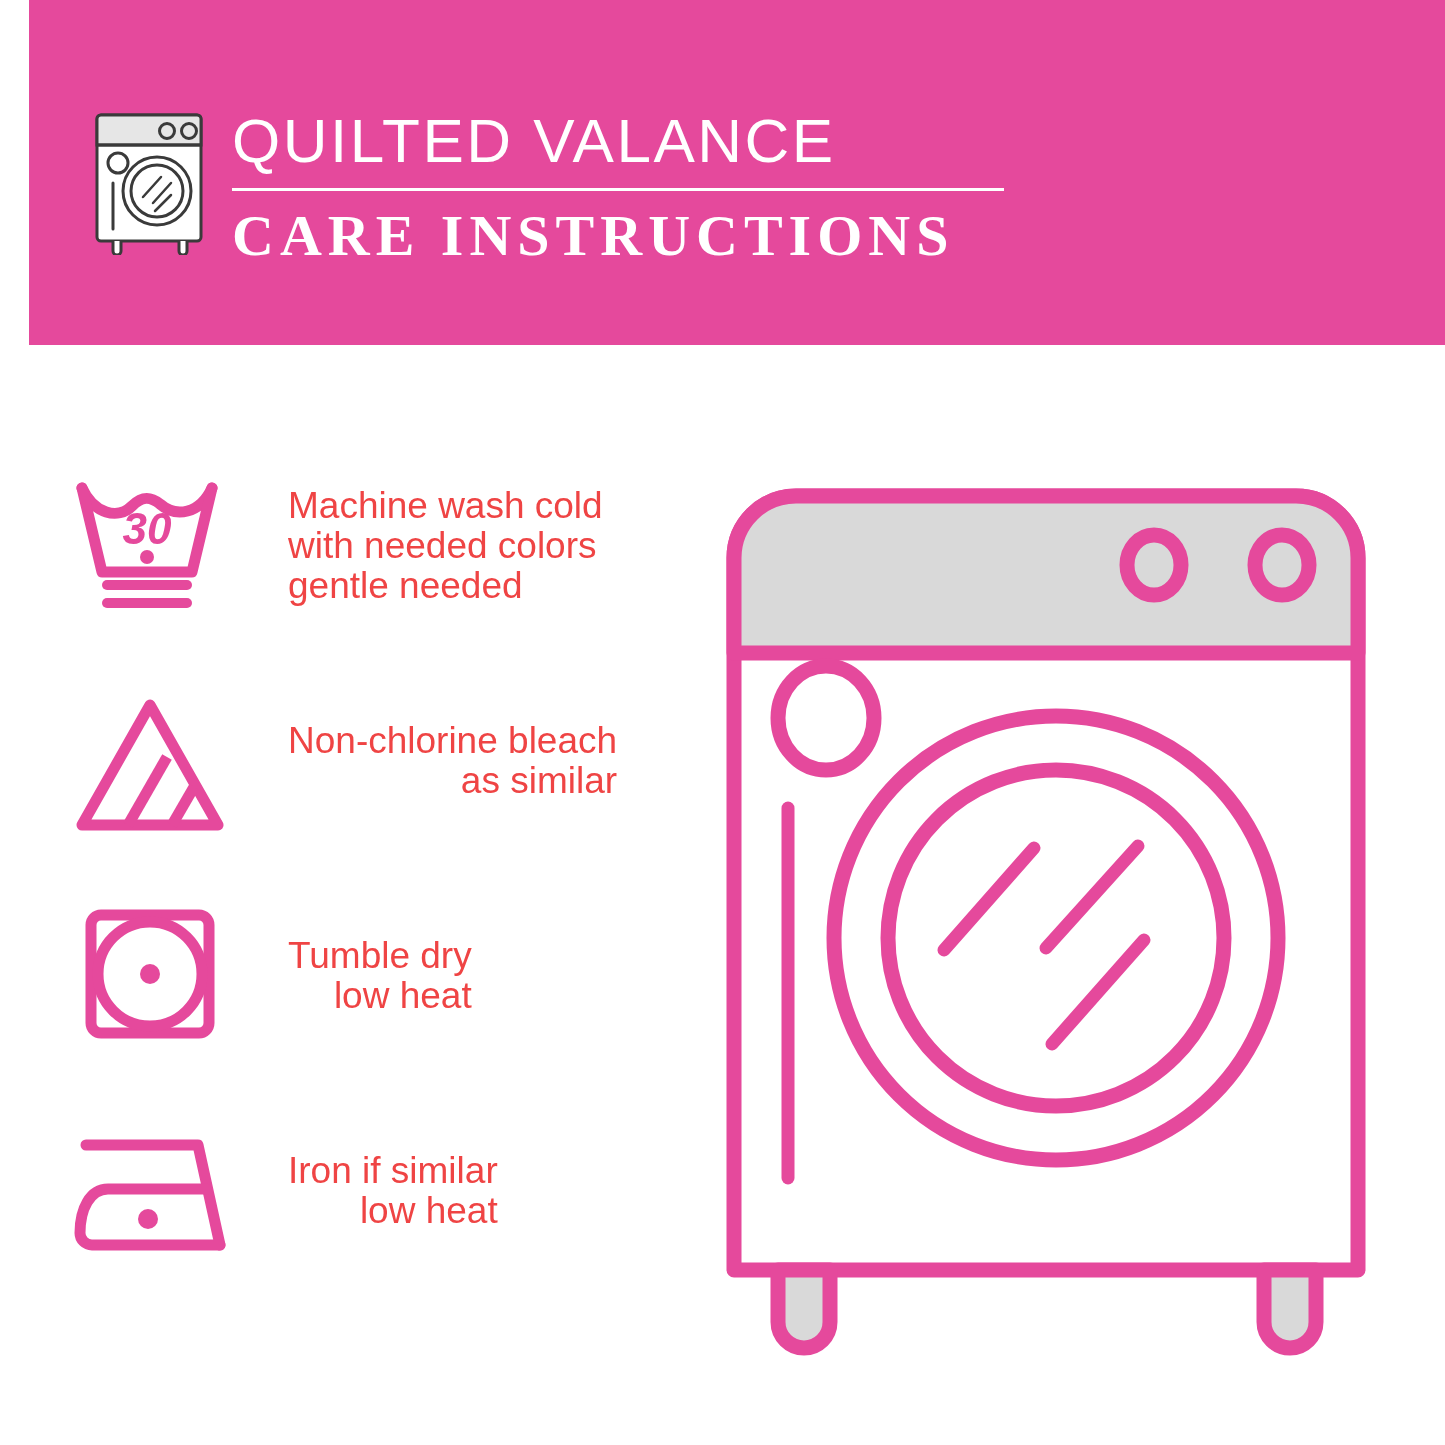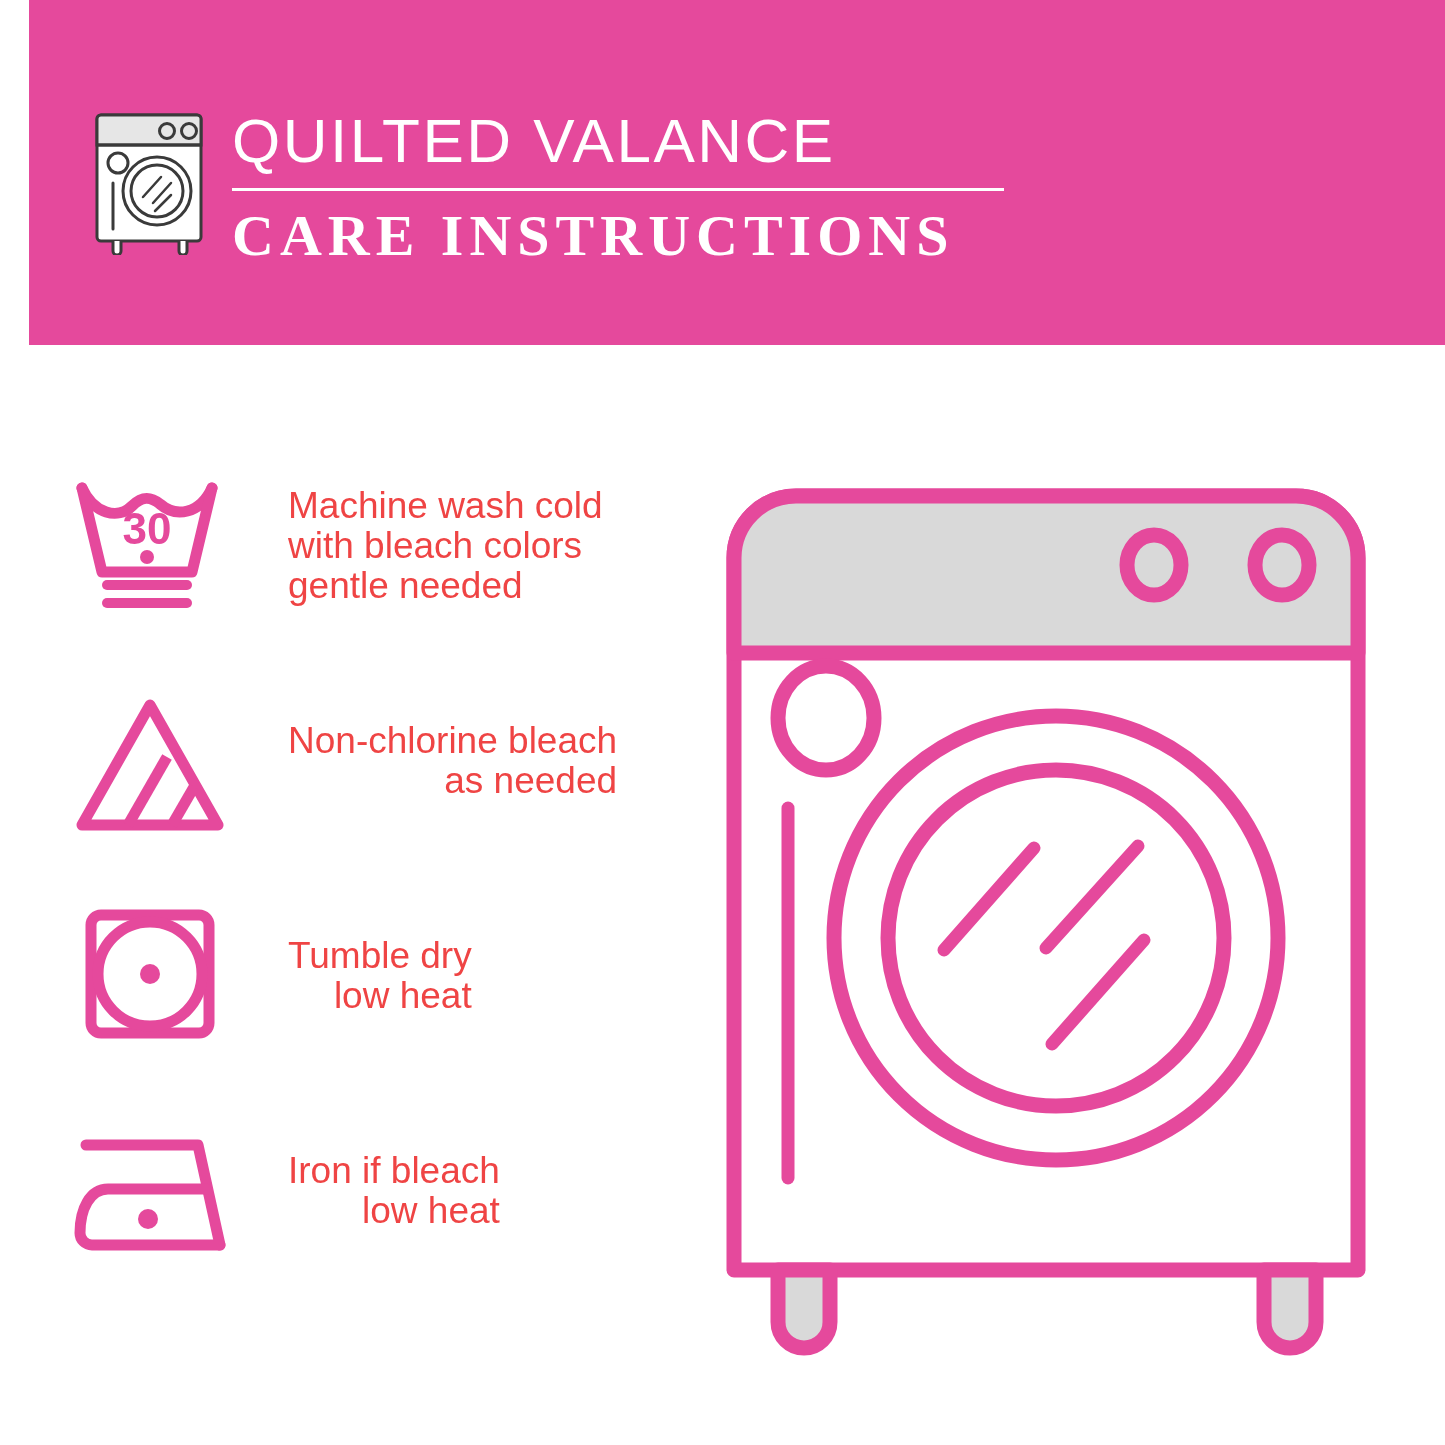--- a/index.html
+++ b/index.html
@@ -77,20 +77,21 @@
   .care-row {
     position: relative;
     height: 215px;
   }
   .care-symbol {
     position: absolute;
     left: 72px;
     top: 0;
     width: 160px;
     height: 160px;
+    font-style: italic;
   }
   .care-text {
     position: absolute;
     left: 288px;
     font-size: 37px;
     line-height: 40px;
     color: #ef4444;
     font-weight: 400;
     font-family: "Liberation Sans", sans-serif;
   }
@@ -166,38 +167,38 @@
           <text x="75" y="68" font-family="'Liberation Sans', sans-serif" font-size="44" font-weight="700" fill="#e5499c" text-anchor="middle">30</text>
 
           <circle cx="75" cy="81" r="7" fill="#e5499c"></circle>
 
           <rect x="30" y="104" width="90" height="10" rx="5" fill="#e5499c"></rect>
           <rect x="30" y="122" width="90" height="10" rx="5" fill="#e5499c"></rect>
         </svg>
       </div>
       <div class="care-text lines3">
         <div>Machine wash cold</div>
-        <div>with bleach colors</div>
+        <div>with needed colors</div>
         <div>gentle needed</div>
       </div>
     </div>
 
     <div class="care-row" id="row-bleach">
       <div class="care-symbol">
         <svg viewBox="0 0 156 140" width="156" height="140" xmlns="http://www.w3.org/2000/svg">
 
           <path d="M78 10 L 146 130 L 10 130 Z" fill="none" stroke="#e5499c" stroke-width="11" stroke-linejoin="round"></path>
 
           <line x1="56" y1="130" x2="95" y2="62" stroke="#e5499c" stroke-width="11" stroke-linecap="butt"></line>
           <line x1="100" y1="130" x2="122" y2="92" stroke="#e5499c" stroke-width="11" stroke-linecap="butt"></line>
         </svg>
       </div>
       <div class="care-text lines2">
         <div>Non-chlorine bleach</div>
-        <div>as needed</div>
+        <div>as similar</div>
       </div>
     </div>
 
     <div class="care-row" id="row-dry">
       <div class="care-symbol">
         <svg viewBox="0 0 132 132" width="132" height="132" xmlns="http://www.w3.org/2000/svg">
           <rect x="7" y="7" width="118" height="118" rx="10" ry="10" fill="none" stroke="#e5499c" stroke-width="11"></rect>
           <circle cx="66" cy="66" r="52" fill="none" stroke="#e5499c" stroke-width="11"></circle>
           <circle cx="66" cy="66" r="10" fill="#e5499c"></circle>
         </svg>
@@ -213,21 +214,21 @@
         <svg viewBox="0 0 160 124" width="160" height="124" xmlns="http://www.w3.org/2000/svg">
 
           <path d="M14 12 L 126 12 L 148 112" fill="none" stroke="#e5499c" stroke-width="11" stroke-linecap="round" stroke-linejoin="round"></path>
 
           <path d="M134 56 L 36 56 C 18 56, 8 76, 8 100 a12 12 0 0 0 12 12 L 148 112" fill="none" stroke="#e5499c" stroke-width="11" stroke-linecap="round" stroke-linejoin="round"></path>
 
           <circle cx="76" cy="86" r="10" fill="#e5499c"></circle>
         </svg>
       </div>
       <div class="care-text lines2">
-        <div>Iron if bleach</div>
+        <div>Iron if similar</div>
         <div>low heat</div>
       </div>
     </div>
 
   </div>
 
   <div id="washer-illustration">
     <svg viewBox="0 0 660 890" width="660" height="890" xmlns="http://www.w3.org/2000/svg">
 
       <path d="M18 80 a62 62 0 0 1 62 -62 h500 a62 62 0 0 1 62 62 v712 h-624 z" fill="#ffffff" stroke="#e5499c" stroke-width="15" stroke-linejoin="round"></path>

